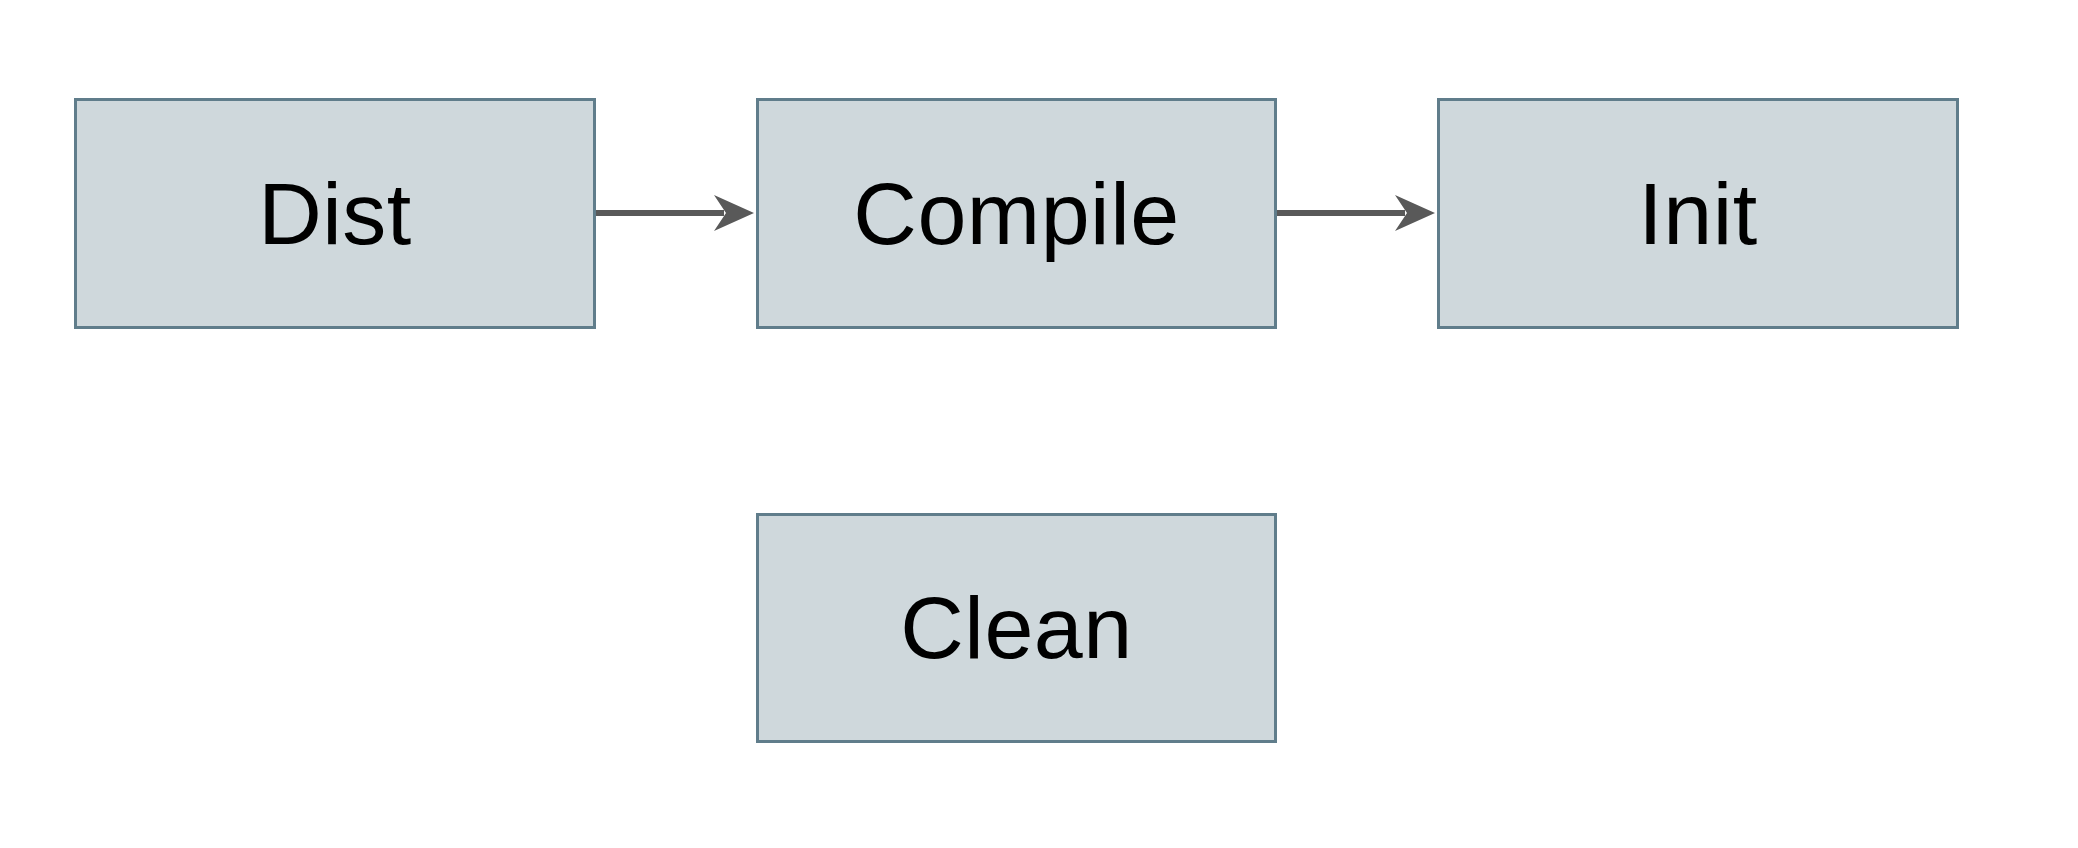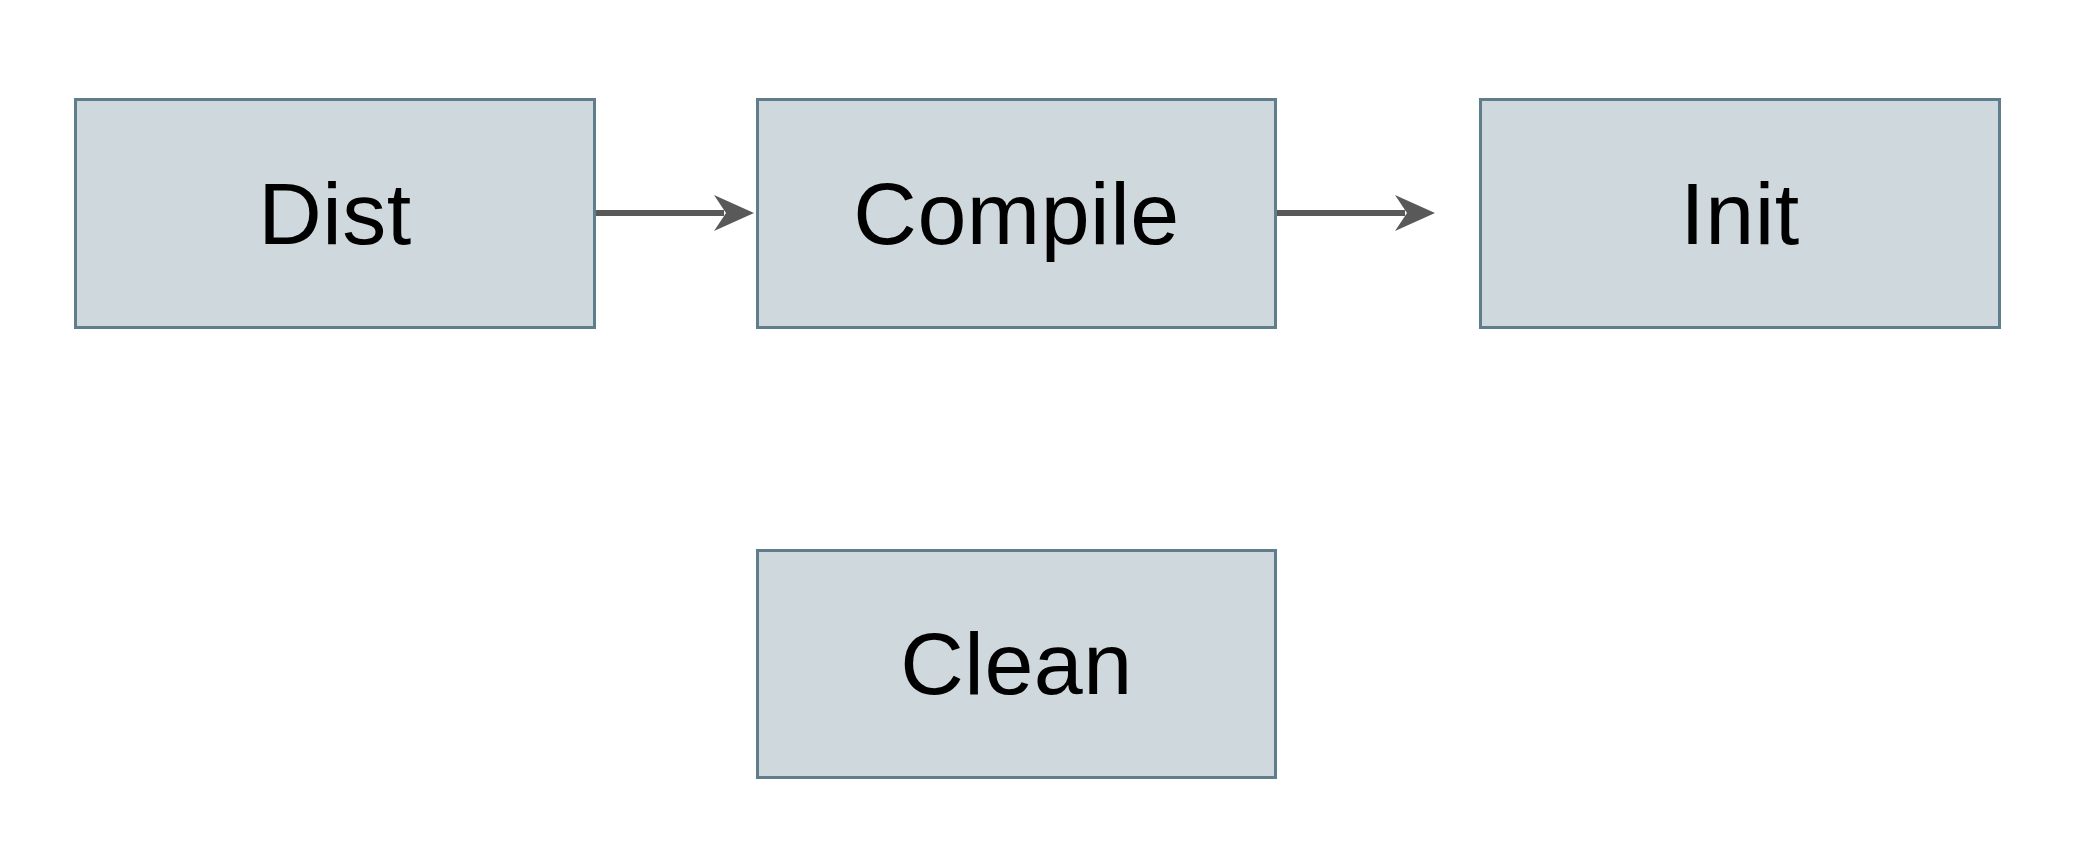--- a/index.html
+++ b/index.html
@@ -26,22 +26,22 @@
   }
   .node-label {
     font-size: 88px;
     line-height: 1;
     color: var(--text-color, #000000);
     white-space: nowrap;
     letter-spacing: 0.5px;
   }
   #node-dist    { left: 74px;   top: 98px;  width: 522px; height: 231px; }
   #node-compile { left: 756px;  top: 98px;  width: 521px; height: 231px; align-items: center; }
-  #node-init    { left: 1479px; top: 98px;  width: 522px; height: 231px; }
-  #node-clean   { left: 756px;  top: 513px; width: 521px; height: 230px; margin-top: 36px; }
+  #node-init    { left: 1437px; top: 98px;  width: 522px; height: 231px; }
+  #node-clean   { left: 756px;  top: 513px; width: 521px; height: 230px; }
 
   .edge {
     position: absolute;
     width: 160px;
     height: 60px;
     top: 183px;
   }
   #edge-dist-compile  { left: 596px; }
   #edge-compile-init  { left: 1277px; }
 

